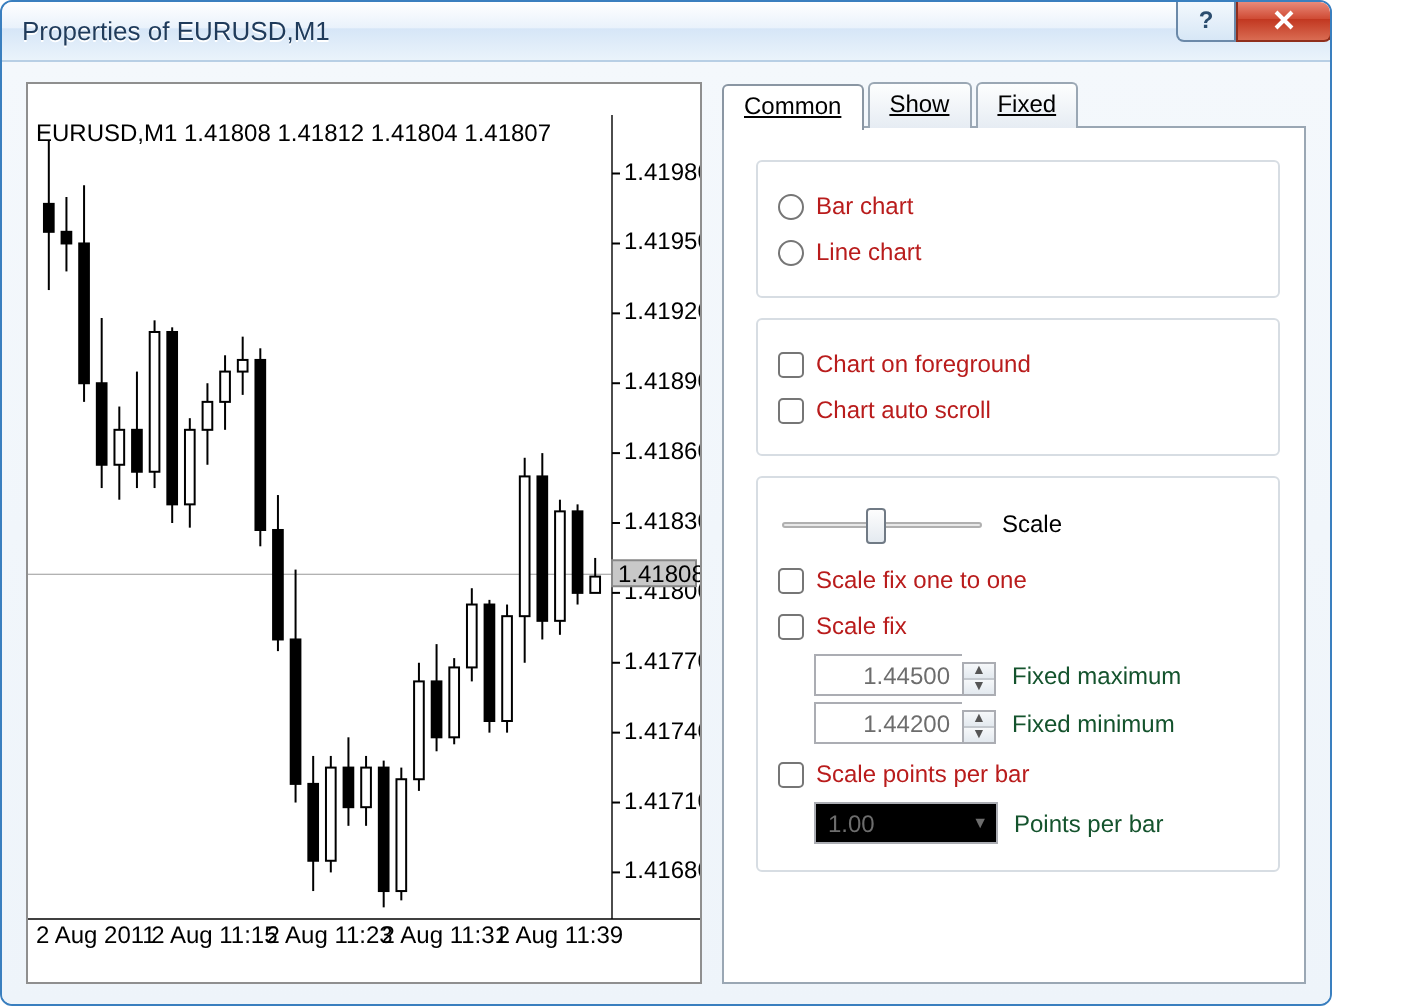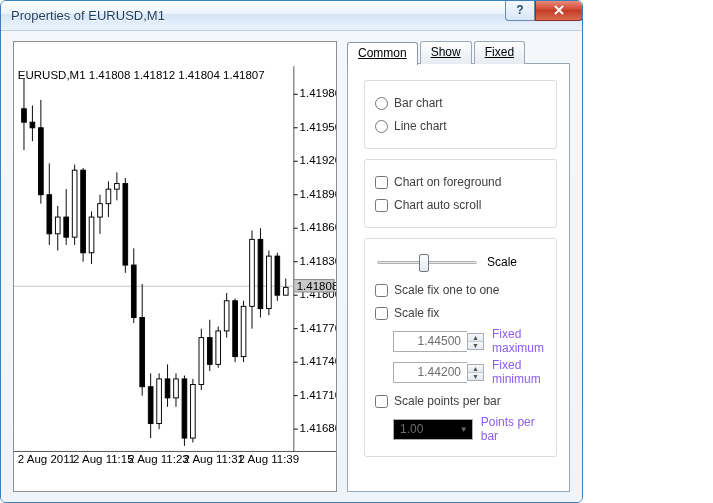--- a/index.html
+++ b/index.html
@@ -1,20 +1,20 @@
 <!DOCTYPE html>
 <html><head>
 <meta charset="utf-8">
 <style>
   * { box-sizing: border-box; font-family: "Segoe UI", Tahoma, sans-serif; font-size: 12px; }
   html, body { margin: 0; padding: 0; }
   body { width: 713px; height: 503px; background: #fff; overflow:hidden; }
 
   
-  .win { width: 583px; height: 503px; border: 1px solid #3a7fbf; border-radius: 6px; overflow: hidden; display: flex; flex-direction: column; background: #fff;}
+  .win { width: 666px; height: 503px; border: 1px solid #3a7fbf; border-radius: 6px; overflow: hidden; display: flex; flex-direction: column; background: #fff;}
   .titlebar { height: 30px; background: linear-gradient(#ffffff 0%, #e9f2fb 45%, #d6e6f7 46%, #eaf3fb 100%); display:flex; align-items:center; justify-content:space-between; padding: 0 0 0 10px; border-bottom: 1px solid #b8cfe5;}
   .titlebar .title { color: #1f3b5b; font-size: 13px; text-shadow: 0 1px 0 #fff; }
   .winbtns { display:flex; height:100%; align-items:flex-start; margin-top:-1px; margin-right:-1px;}
   .winbtn { width: 30px; height: 20px; border: 1px solid #6b89a9; border-top:none; background: linear-gradient(#f3f8fd,#d7e7f6); display:flex; align-items:center; justify-content:center; font-size:11px; color:#2b4d6f;}
   .winbtn.close { width: 48px; background: linear-gradient(#e98a7a,#cf4a33 45%, #c23821 46%, #d96b52); color:#fff; border-color:#8f2e1c; border-bottom-right-radius: 4px;}
   .winbtn.help { border-bottom-left-radius: 4px; }
   .winbtn svg { width:12px; height:12px; }
 
   
   .content { flex:1; display:flex; padding: 10px 12px 10px 12px; gap: 10px; background: linear-gradient(#f4f8fc,#eef4fa);}
@@ -24,30 +24,30 @@
 
   .right { flex:1; display:flex; flex-direction:column; }
   .tabs { display:flex; gap:2px; position:relative; z-index:2;text-decoration:underline; }
   .tab { padding: 3px 10px 4px; border:1px solid #9aa7b4; border-bottom:none; background: linear-gradient(#fdfefe,#e6ecf3); border-top-left-radius:3px; border-top-right-radius:3px; position:relative; }
   .tab.active { background:#fff; border-color:#8a96a3; padding-bottom:5px; top:1px;}
   .tabpanel { flex:1; border:1px solid #9aa7b4; background:#fff; margin-top:-1px; padding: 16px 12px 12px 16px; display:flex; flex-direction:column; gap:0; }
 
   .group { border:1px solid #d7dde3; border-radius:3px; padding: 10px 12px 10px 10px; margin-bottom: 10px; }
   .row { display:flex; align-items:center; min-height: 22px; margin: 1px 0; }
   .row input[type=radio], .row input[type=checkbox] { margin: 0 6px 0 0; }
-  .row label { color:#404040; }
-  .disabled { color:#8b5cf6; }
+  .row label { color:#b91c1c; }
+  .disabled { color:#14532d; }
 
   .slider-row { display:flex; align-items:center; gap:8px; margin: 2px 0 6px;}
   .slider { flex:0 0 104px; height:22px; position:relative;}
   .slider-track { position:absolute; left:2px; right:2px; top:10px; height:3px; background: #e8e8e8; border:1px solid #b0b0b0; border-radius:2px;}
   .slider-thumb { position:absolute; top:3px; left:44px; width:10px; height:18px; background: linear-gradient(#fdfdfd,#e4eaf0); border:1px solid #707a85; border-radius:2px;}
   
   .spin-row { display:flex; align-items:center; gap:8px; margin: 3px 0; }
-  .spinbox { display:flex; align-items:center; }
+  .spinbox { display:flex; align-items:flex-end; }
   .spinbox input { width: 74px; height:21px; border:1px solid #abadb3; border-right:none; padding: 0 6px; text-align:right; color:#6d6d6d; background:#fff; }
   .spin-btns { width:17px; display:flex; flex-direction:column; border:1px solid #abadb3; }
   .spin-btns div { flex:1; background: linear-gradient(#f6f8fa,#e3e9ef); display:flex; align-items:center; justify-content:center; font-size:7px; color:#555;}
   .spin-btns div:first-child { border-bottom:1px solid #c4c9cf; }
 
   .combo { width:92px; height:21px; border:1px solid #abadb3; background:#000000; display:flex; align-items:center; justify-content:space-between; padding:0 4px 0 6px; color:#6d6d6d;}
   .combo .arrow { font-size:8px; color:#6d6d6d;}
 </style>
 </head>
 <body>

